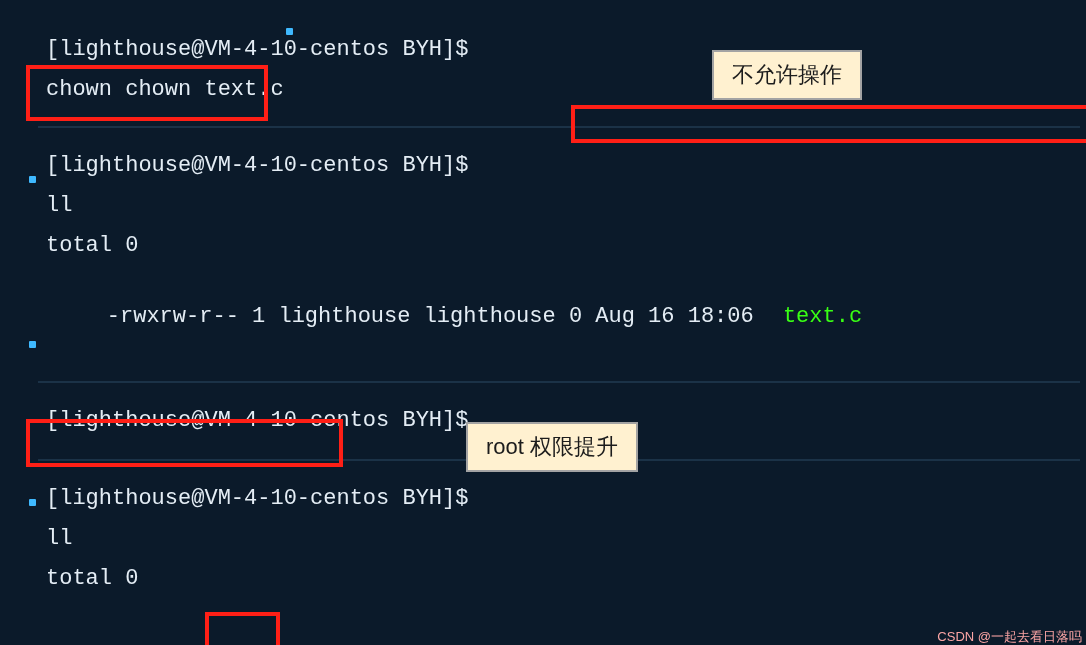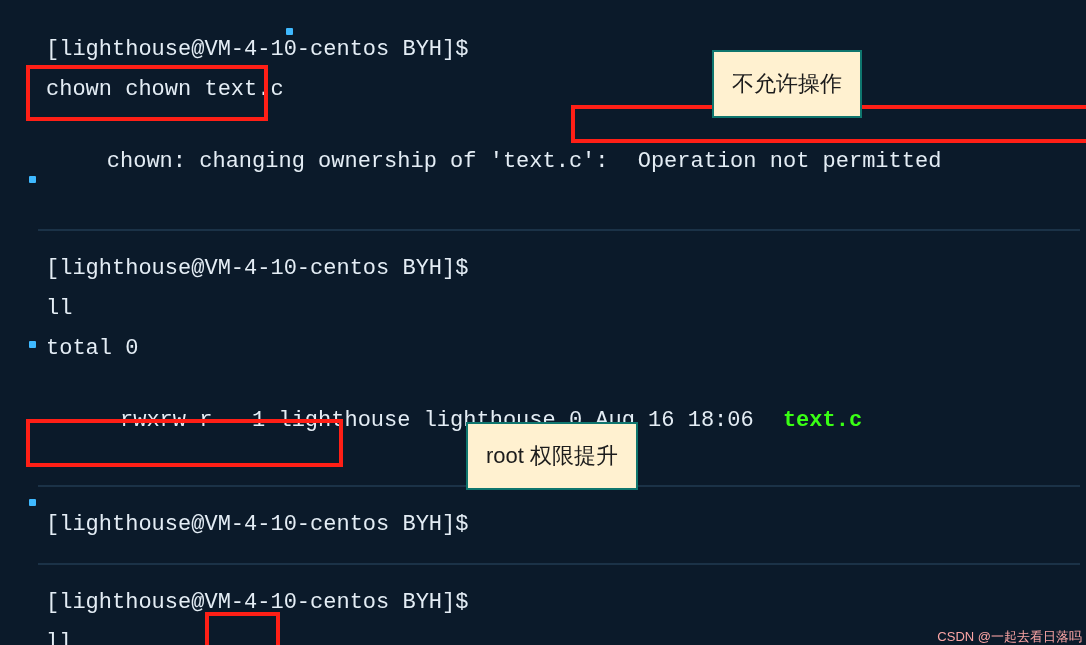--- a/index.html
+++ b/index.html
@@ -9,36 +9,36 @@
     font-size: 22px;
     line-height: 1.45;
     color: #d7e3ee;
     width: 1086px;
     height: 645px;
     padding: 10px 14px;
     position: relative;
     overflow: hidden;
   }
   .white   { color: #e4edf5; }
-  .g       { color: #39ff14; font-weight: bold; text-align: right; }
+  .g       { color: #39ff14; font-weight: normal; text-align: right; }
   .term-line { white-space: pre; position: relative; }
 
   .red-box {
     position: absolute;
     border: 4px solid #ff1f16;
     pointer-events: none;
   }
   .label-box {
     position: absolute;
     background: #fff1d0;
-    border: 2px solid #0f766e;
+    border: 2px solid #a3a3a3;
     color: #1c1c1c;
     font-family: "Microsoft YaHei", "SimSun", sans-serif;
     font-size: 22px;
-    padding: 16px 18px;
+    padding: 7px 18px;
     text-align: left;
   }
 
   .hr-section {
     border-bottom: 2px solid #1b3247;
     margin-top: 4px;
     margin-bottom: 6px;
   }
 
   .small-handle {
@@ -56,23 +56,20 @@
     font-size: 13px;
     font-family: "Microsoft YaHei", sans-serif;
   }
 </style>
 </head>
 <body>
 
 <div>
   <div class="term-line white">[lighthouse@VM-4-10-centos BYH]$</div>
   <div class="term-line white">chown chown text.c</div>
-  <div class="term-line white">
-    <span>chown: changing ownership of 'text.c': </span><span>Operation not permitted</span>
-  </div>
 </div>
 <div class="hr-section" style="margin-top:20px;"></div>
 
 <div style="margin-top:22px;">
   <div class="term-line white">[lighthouse@VM-4-10-centos BYH]$</div>
   <div class="term-line white">ll</div>
   <div class="term-line white">total 0</div>
   <div class="term-line white">
     <span>-rwxrw-r-- 1 lighthouse lighthouse 0 Aug 16 18:06 </span><span class="g">text.c</span>
   </div>

